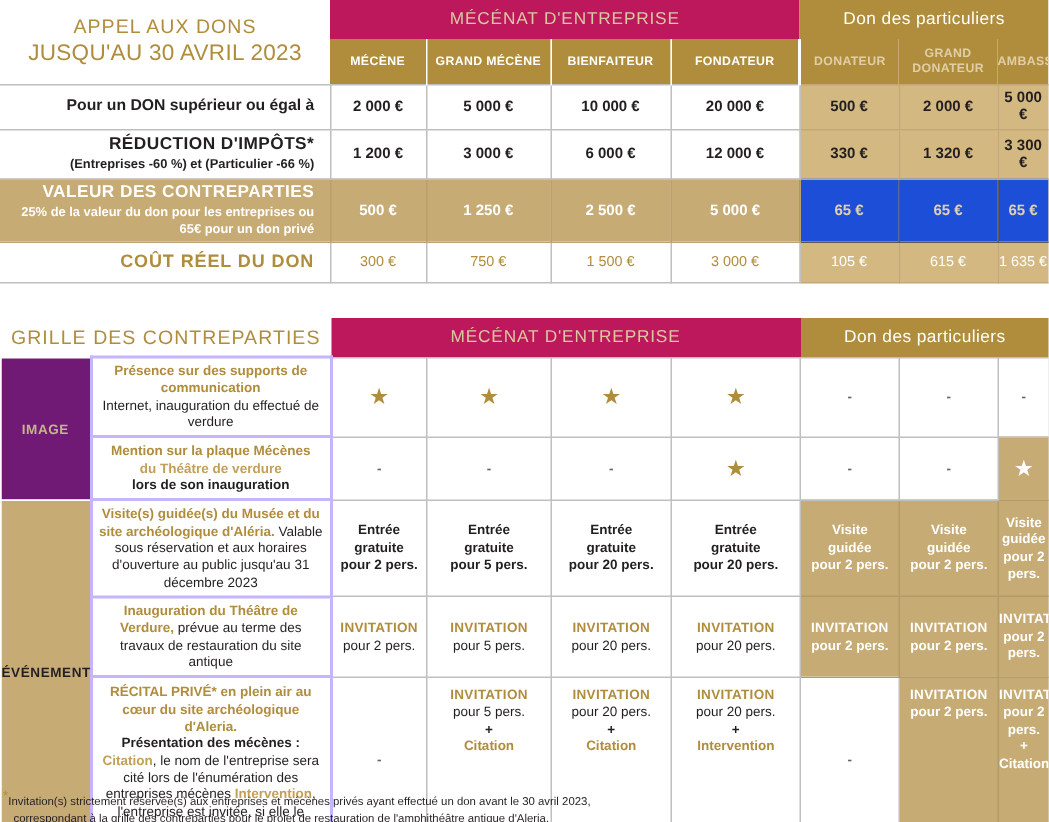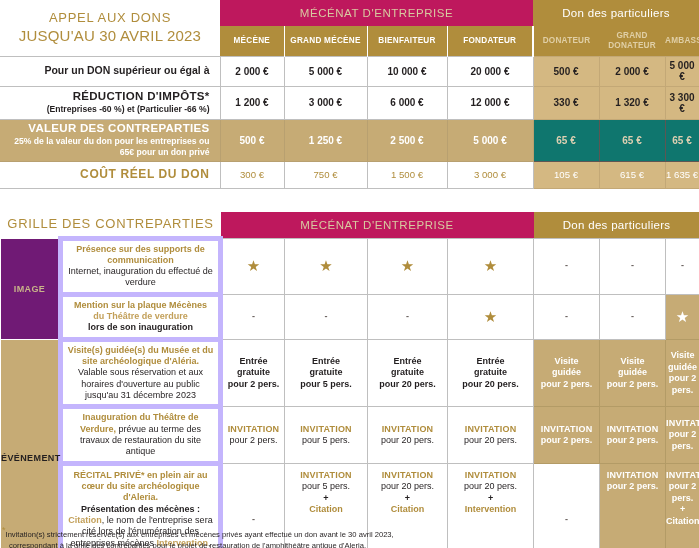--- a/index.html
+++ b/index.html
@@ -54,21 +54,21 @@
   .lbl .sm { font-size: 8.6px; font-weight: bold; }
   .lbl.tan { background: #c6ab75; color: #ffffff; border-color: #b8a070; }
   .lbl.cout { color: #b08d3c; font-size: 12px; font-weight: bold; letter-spacing: .6px; }
 
   .cell {
     text-align: center; font-size: 10px; font-weight: bold;
     border: 1px solid #bfbfbf; background: #ffffff;
   }
   .cell.tan { background: #c6ab75; color: #ffffff; border-color: #b8a070; }
   .cell.lighttan { background: #d4b882; color: #231f20; border-color: #c3a876; }
-  .cell.dark { background: #0f766e; color: #ded0b2; border-color: #5d5653; }
+  .cell.dark { background: #1d4ed8; color: #ded0b2; border-color: #5d5653; }
   .cell.goldtxt { color: #b08d3c; font-weight: normal; font-size: 9.6px; }
   .cell.whitetxt { color:#ffffff; font-weight: normal; font-size: 9.6px; }
 
   .appel {
     text-align: center; color: #b08d3c; line-height: 1.25;
     font-size: 13px; letter-spacing: .7px;
   }
   .appel .l2 { font-size: 15px; letter-spacing: .2px; }
 
   
@@ -79,21 +79,21 @@
   }
   .side {
     background: #701a75; color: #c8b489;
     font-size: 9px; font-weight: bold; letter-spacing: .4px;
     text-align: center; vertical-align: middle;
     border: 1px solid #ffffff;
   }
   .side.tan { background: #c6ab75; color: #231f20; }
 
   .desc {
-    border: 5px solid #c4b5fd; background:#ffffff;
+    border: 2px solid #c4b5fd; background:#ffffff;
     text-align: center; font-size: 9px; line-height: 1.26;
     padding: 3px 4px;
   }
   .g { color: #b08d3c; font-weight: bold; }
   .g-l { color: #c3a05a; font-weight: bold; }
   .dk { color: #231f20; font-weight: normal; }
   .dkb { color: #231f20; font-weight: bold; }
 
   .v {
     border: 1px solid #bfbfbf; background:#ffffff;

